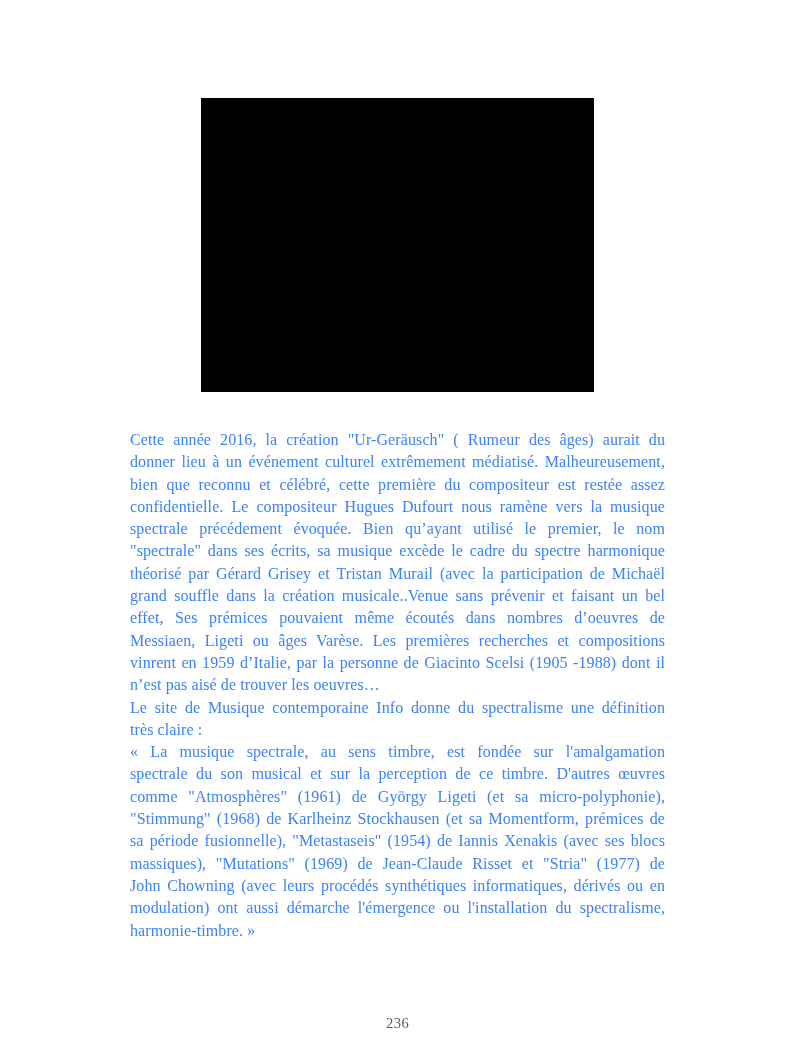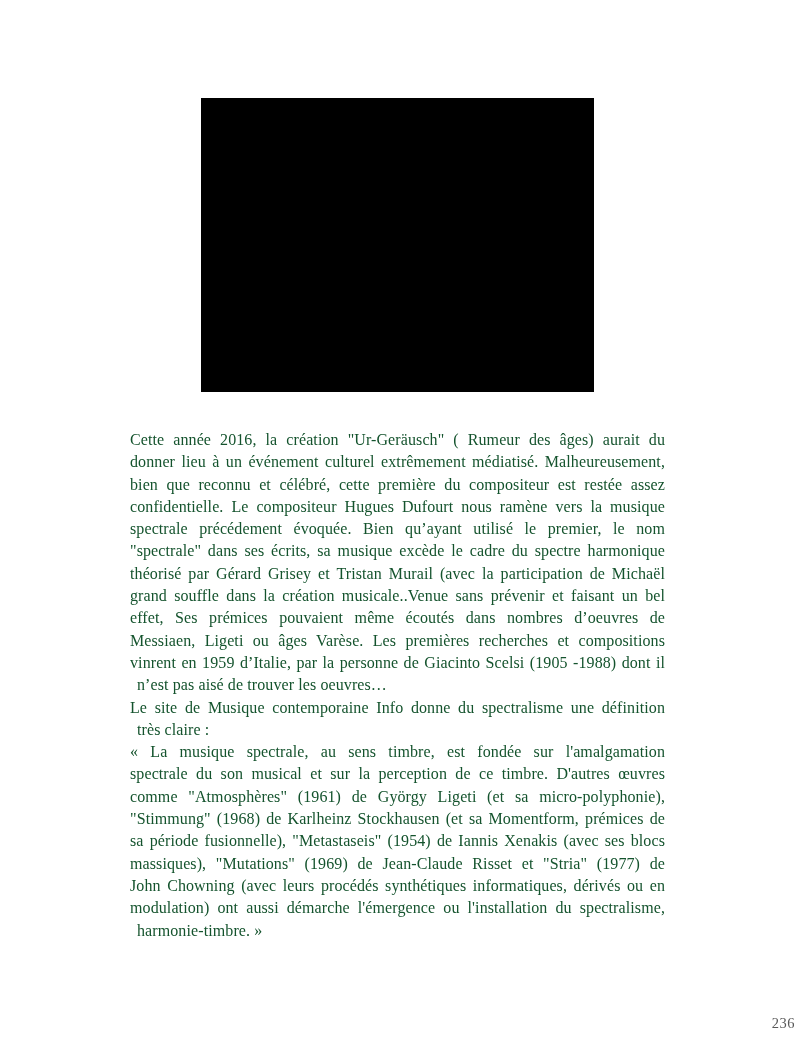--- a/index.html
+++ b/index.html
@@ -37,41 +37,40 @@
     margin: 0;
     padding: 0;
   }
   .line {
     text-align: justify;
     text-align-last: justify;
     white-space: normal;
   }
   .line.para-end {
     text-align-last: left;
-    margin-left: 7px;
   }
   .page-number {
     position: absolute;
     left: 0;
     right: 0;
     top: 1015px;
-    text-align: right;
+    text-align: center;
     font-size: 14.5px;
     color: #595959;
     letter-spacing: 0.5px;
   }
 </style>
 </head>
 <body>
 
 <div class="page">
 
   <div class="figure" style="background: rgb(0, 0, 0);"></div>
 
-  <div class="text-block" style="color: #14532d;">
+  <div class="text-block" style="color: #3b82f6;">
       <div class="paragraph">
         <div class="line">Cette année 2016, la création "Ur-Geräusch" ( Rumeur des âges) aurait du</div>
         <div class="line">donner lieu à un événement culturel extrêmement médiatisé. Malheureusement,</div>
         <div class="line">bien que reconnu et célébré, cette première du compositeur est restée assez</div>
         <div class="line">confidentielle. Le compositeur Hugues Dufourt nous ramène vers la musique</div>
         <div class="line">spectrale précédement évoquée. Bien qu’ayant utilisé le premier, le nom</div>
         <div class="line">"spectrale" dans ses écrits, sa musique excède le cadre du spectre harmonique</div>
         <div class="line">théorisé par Gérard Grisey et Tristan Murail (avec la participation de Michaël</div>
         <div class="line">grand souffle dans la création musicale..Venue sans prévenir et faisant un bel</div>
         <div class="line">effet, Ses prémices pouvaient même écoutés dans nombres d’oeuvres de</div>

